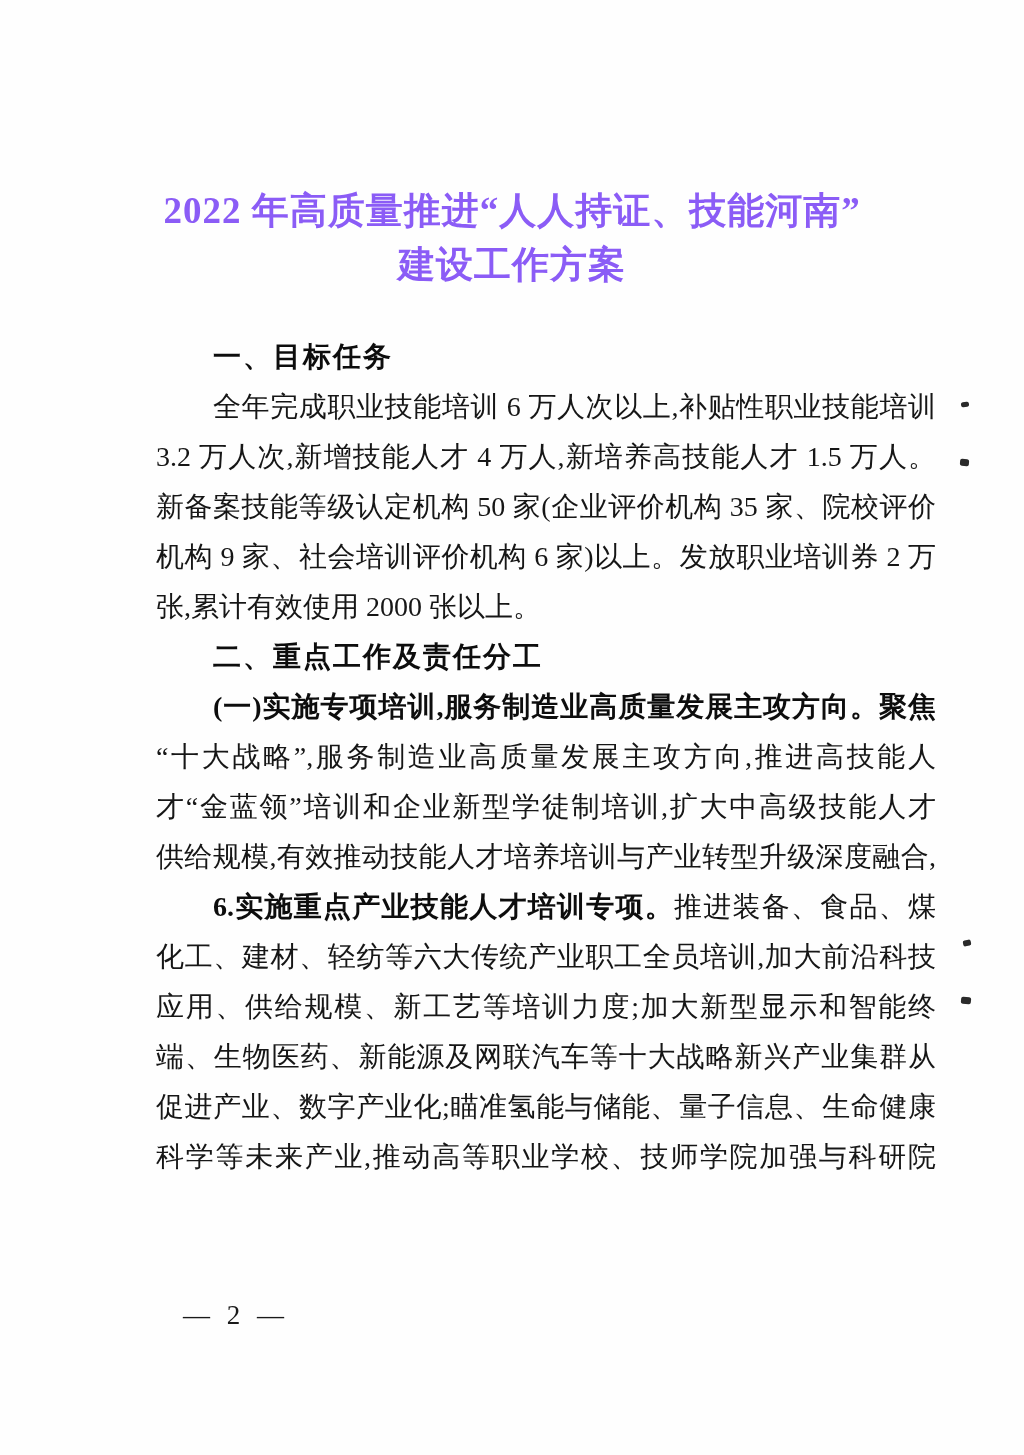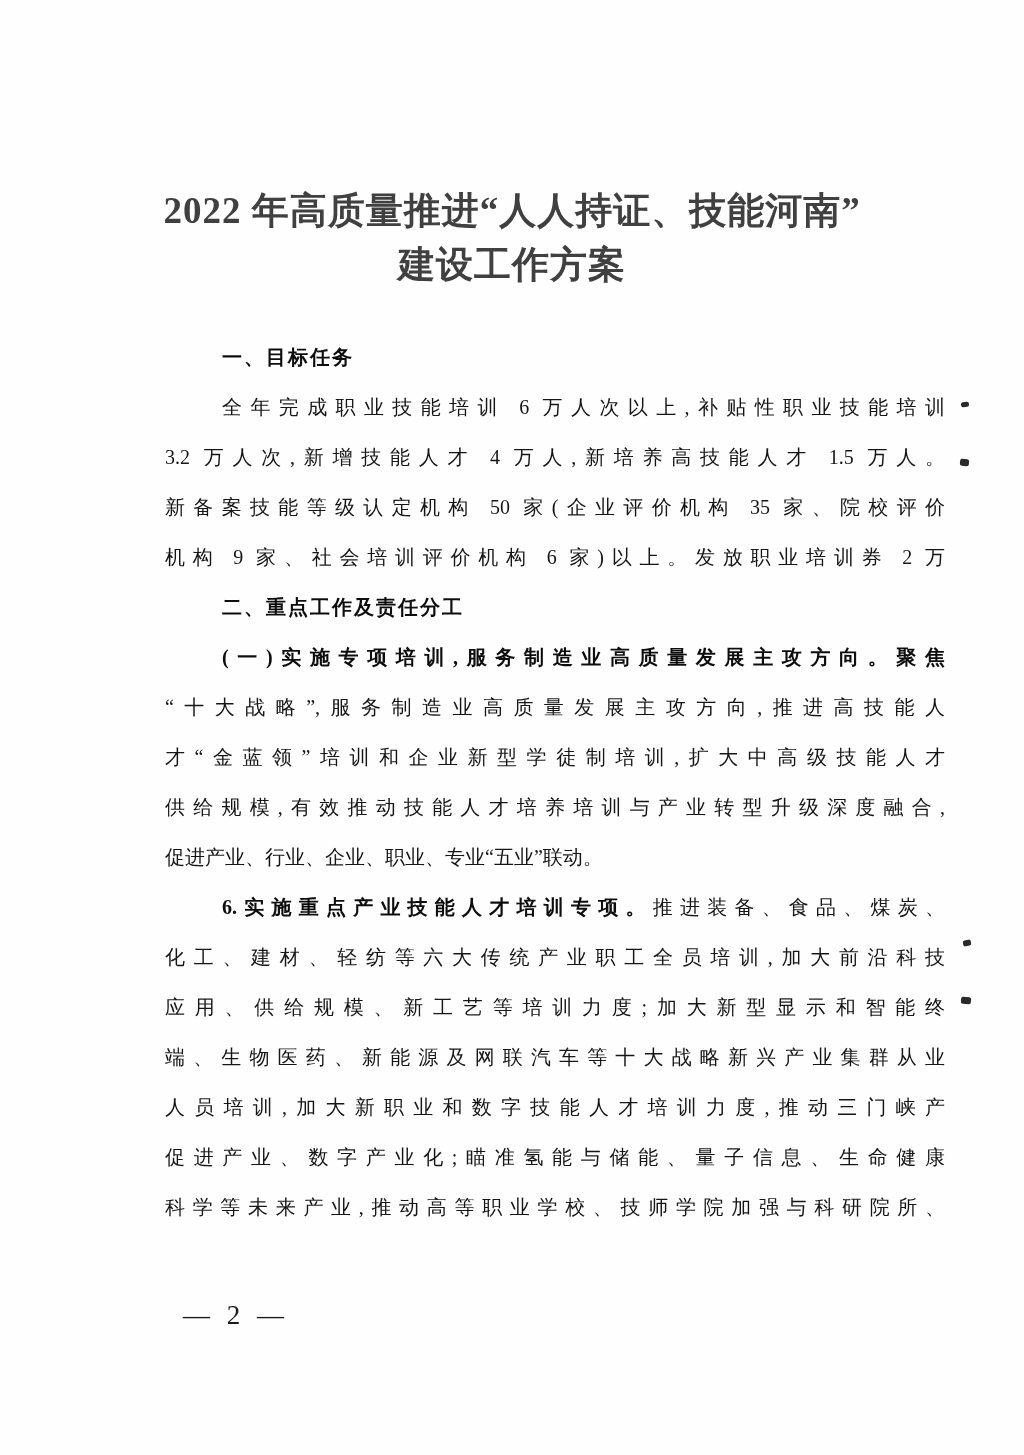--- a/index.html
+++ b/index.html
@@ -19,29 +19,29 @@
   .title-block {
     position: absolute;
     top: 184px;
     left: 0;
     width: 100%;
     text-align: center;
     font-weight: bold;
     font-size: 37px;
     line-height: 54px;
     letter-spacing: 1px;
-    color: #404040;
+    color: #8b5cf6;
     font-family: "Liberation Serif", serif;
   }
   .body-text {
     position: absolute;
     top: 332px;
-    left: 165px;
+    left: 156px;
     width: 780px;
-    font-size: 20px;
+    font-size: 28px;
     line-height: 50px;
     color: #161616;
   }
   .line {
     height: 50px;
     overflow: hidden;
   }
   .line.j {
     text-align: justify;
     text-justify: inter-character;
@@ -92,31 +92,30 @@
     <div>2022 年高质量推进“人人持证、技能河南”</div>
     <div>建设工作方案</div>
   </div>
 
   <div class="body-text">
       <div class="line indent heading"><span class="b">一、目标任务</span></div>
       <div class="line j indent"><span>全年完成职业技能培训 6 万人次以上,补贴性职业技能培训</span></div>
       <div class="line j"><span>3.2 万人次,新增技能人才 4 万人,新培养高技能人才 1.5 万人。</span></div>
       <div class="line j"><span>新备案技能等级认定机构 50 家(企业评价机构 35 家、院校评价</span></div>
       <div class="line j"><span>机构 9 家、社会培训评价机构 6 家)以上。发放职业培训券 2 万</span></div>
+      <div class="line"><span>张,累计有效使用 2000 张以上。</span></div>
       <div class="line indent heading"><span class="b">二、重点工作及责任分工</span></div>
       <div class="line j indent"><span class="b">(一)实施专项培训,服务制造业高质量发展主攻方向。聚焦</span></div>
       <div class="line j"><span>“十大战略”,服务制造业高质量发展主攻方向,推进高技能人</span></div>
       <div class="line j"><span>才“金蓝领”培训和企业新型学徒制培训,扩大中高级技能人才</span></div>
       <div class="line j"><span>供给规模,有效推动技能人才培养培训与产业转型升级深度融合,</span></div>
-      <div class="line"><span>促进产业、行业、企业、职业、专业“五业”联动。</span></div>
       <div class="line j indent"><span class="b">6.实施重点产业技能人才培训专项。</span><span>推进装备、食品、煤炭、</span></div>
       <div class="line j"><span>化工、建材、轻纺等六大传统产业职工全员培训,加大前沿科技</span></div>
       <div class="line j"><span>应用、供给规模、新工艺等培训力度;加大新型显示和智能终</span></div>
       <div class="line j"><span>端、生物医药、新能源及网联汽车等十大战略新兴产业集群从业</span></div>
-      <div class="line j"><span>人员培训,加大新职业和数字技能人才培训力度,推动三门峡产</span></div>
       <div class="line j"><span>促进产业、数字产业化;瞄准氢能与储能、量子信息、生命健康</span></div>
       <div class="line j"><span>科学等未来产业,推动高等职业学校、技师学院加强与科研院所、</span></div>
     </div>
 
   <div class="pagenum">— 2 —</div>
 
   <div class="speck speck-1"></div>
   <div class="speck speck-2"></div>
   <div class="speck speck-3"></div>
   <div class="speck speck-4"></div>

